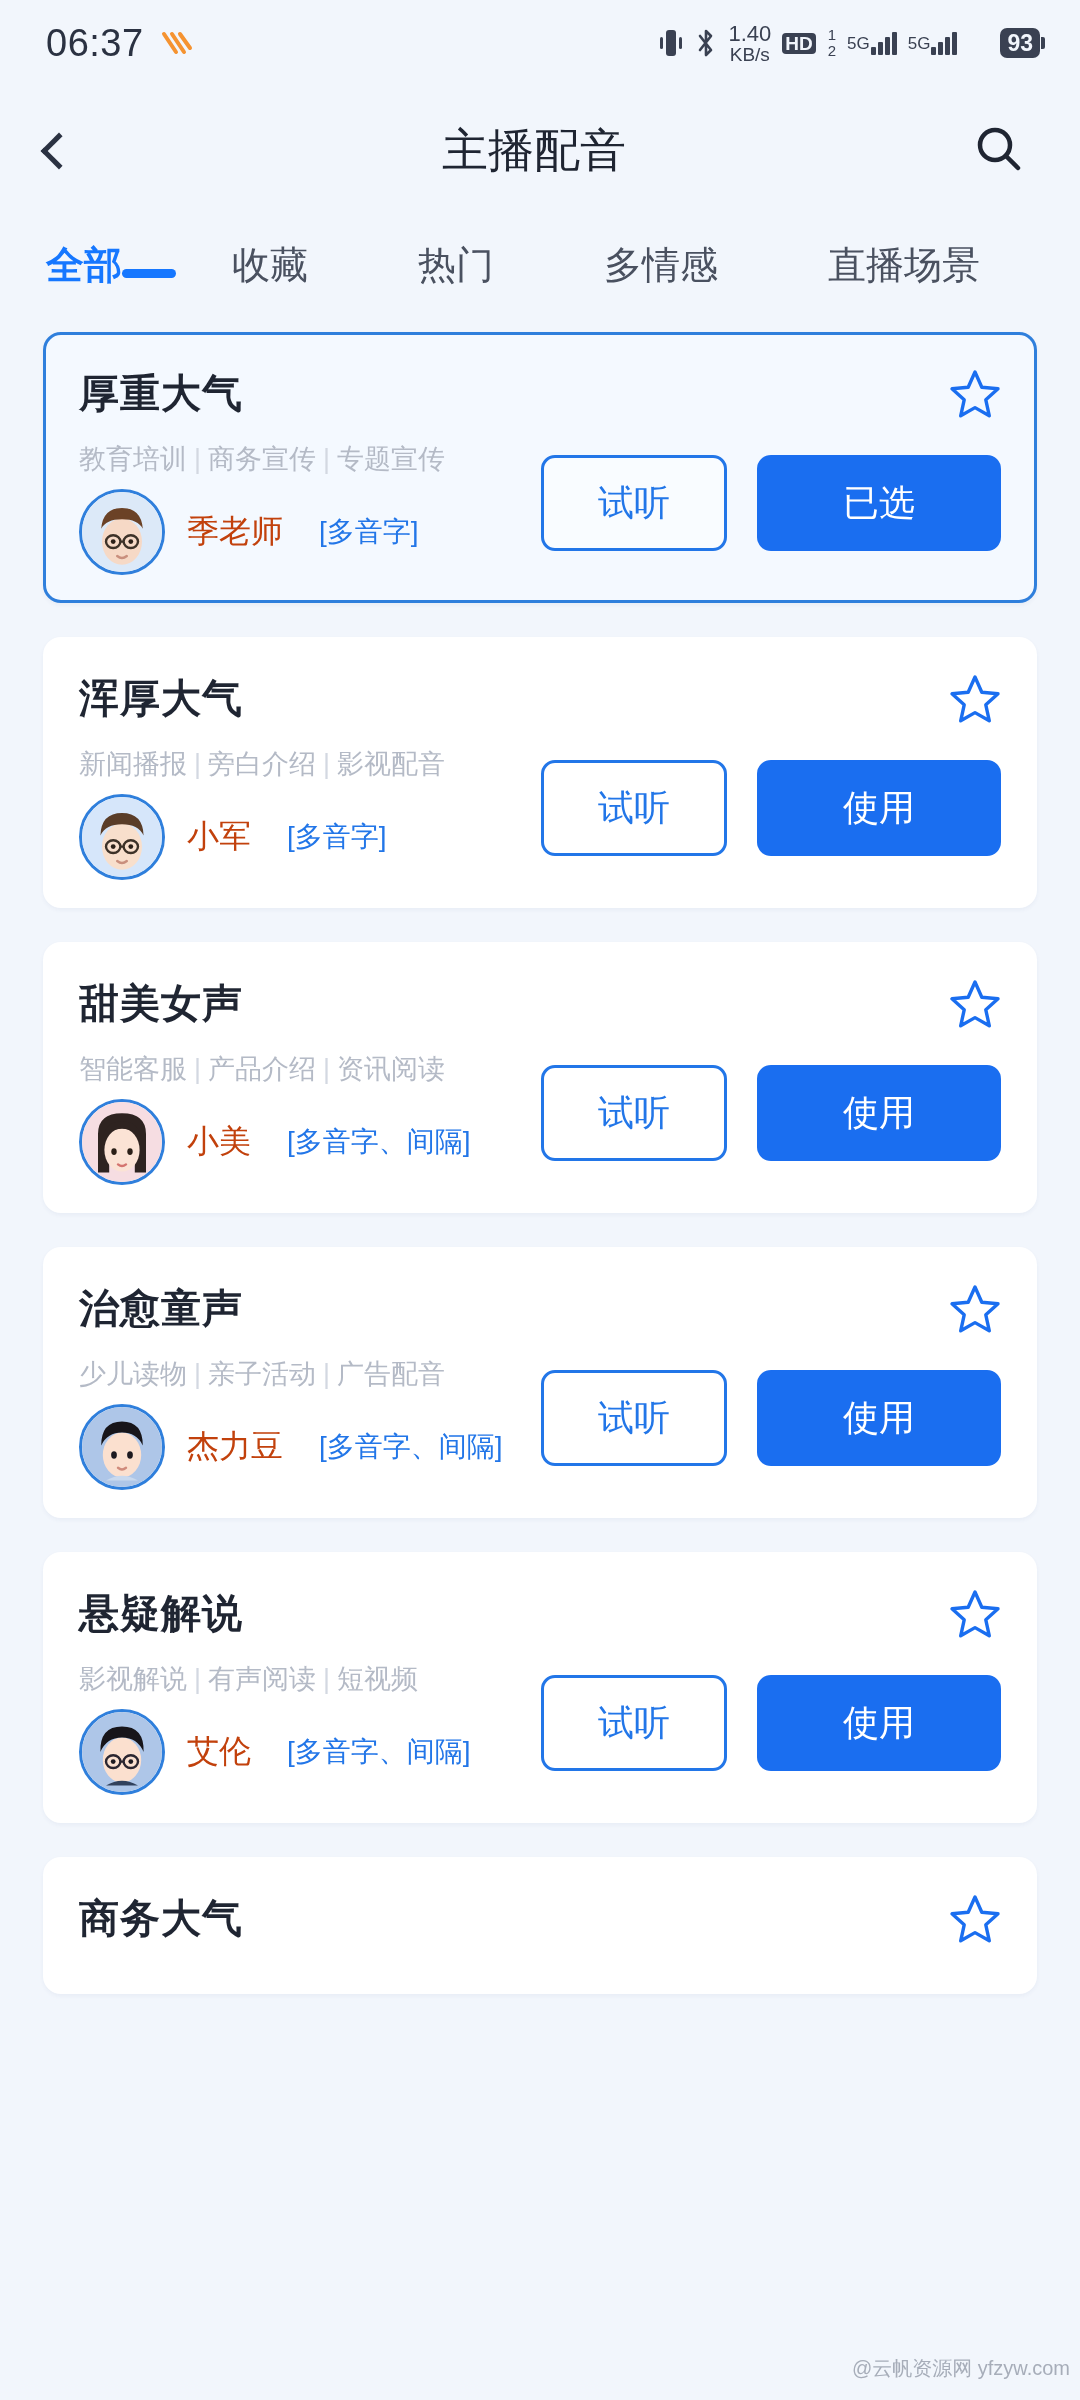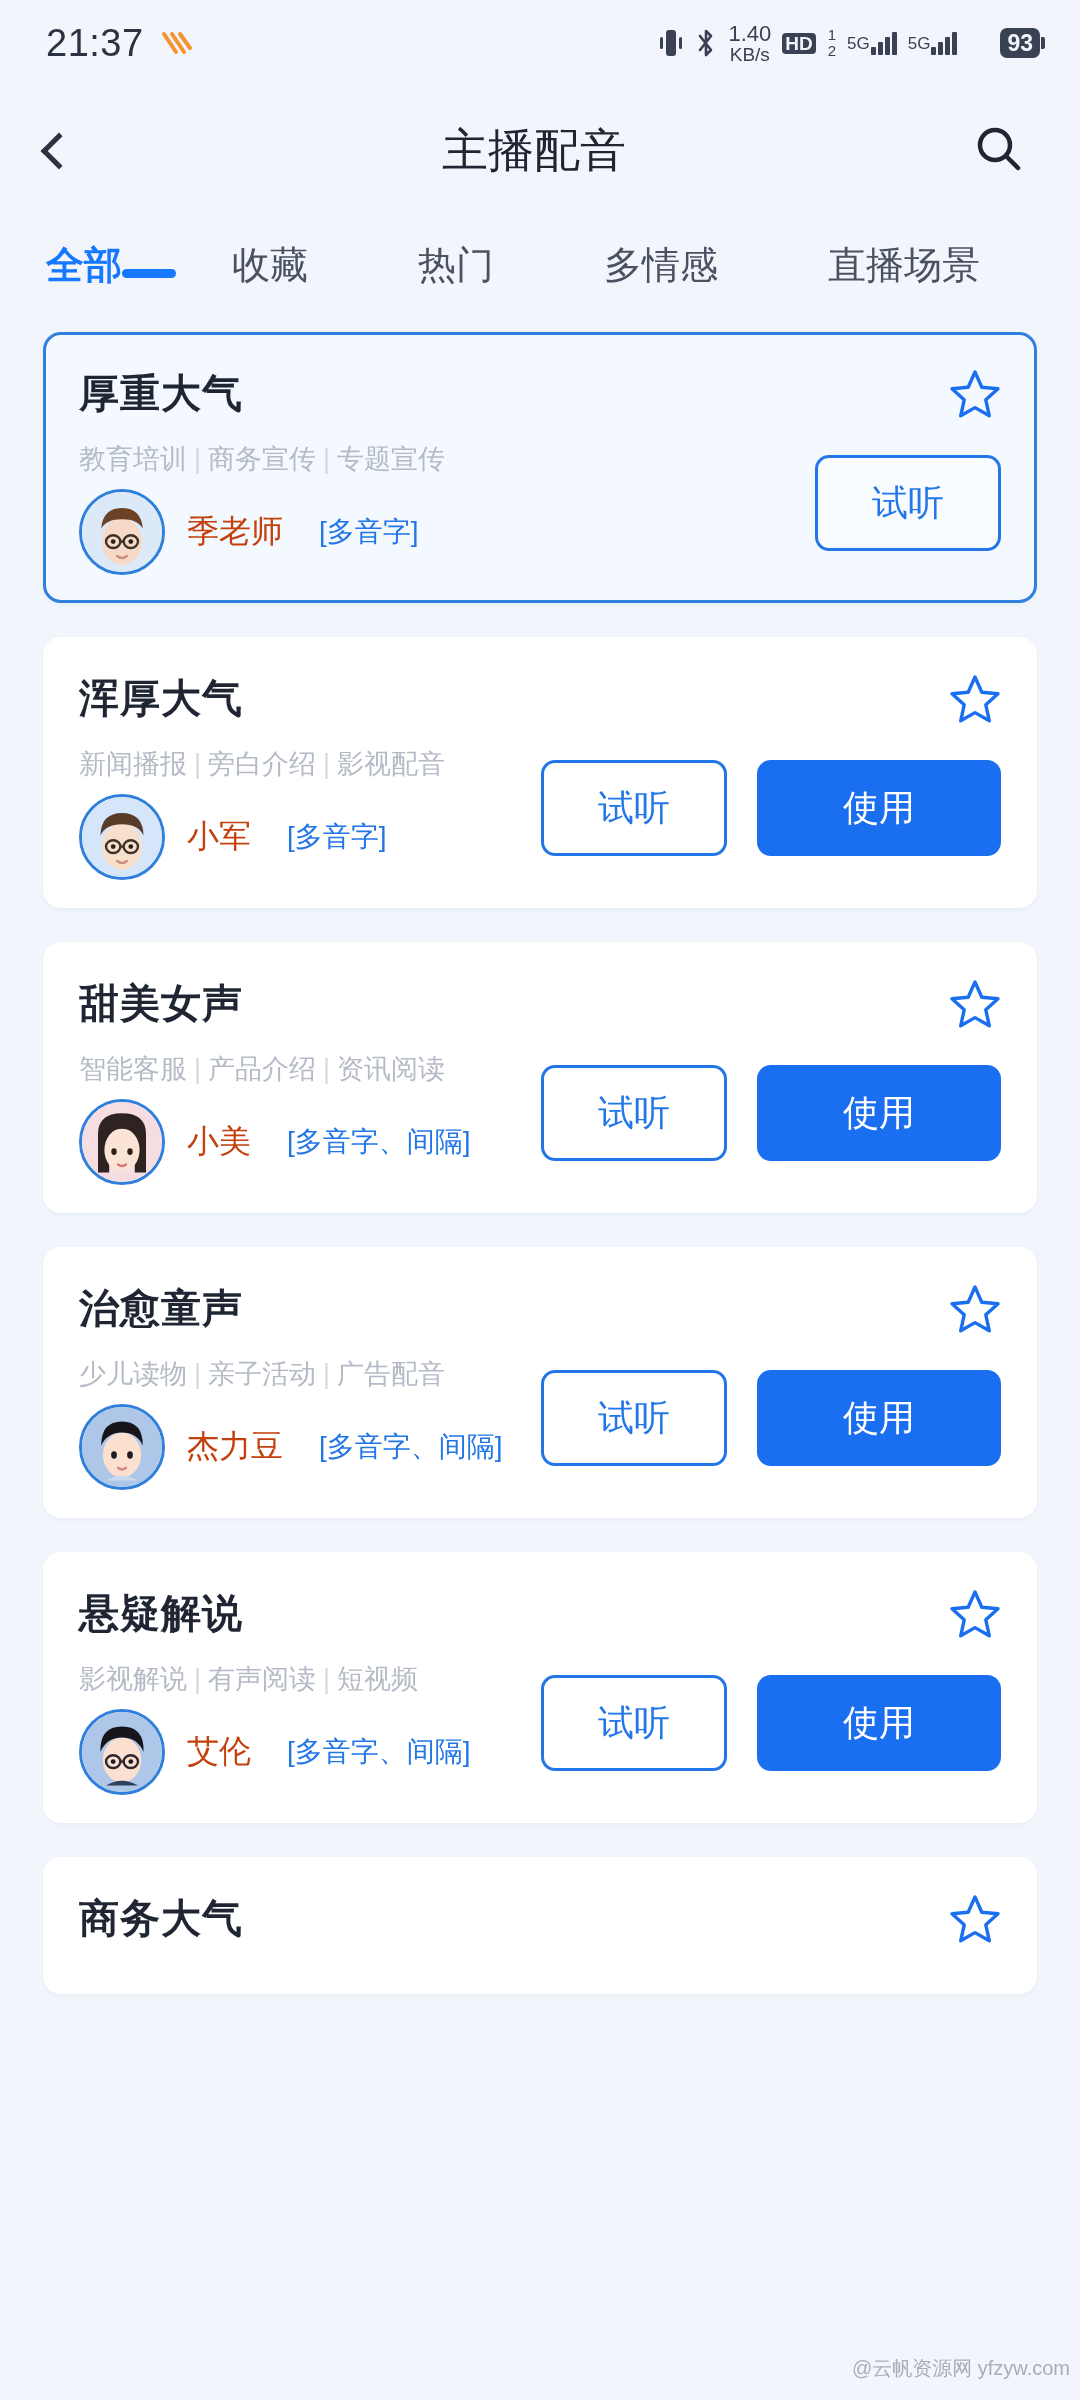--- a/index.html
+++ b/index.html
@@ -132,21 +132,21 @@
     font-family: "Liberation Sans", sans-serif;
   }
 </style>
 </head>
 <body>
 
 <div id="app">
 
   <div class="statusbar">
     <div class="sb-left">
-      <span class="sb-time">21:37</span>
+      <span class="sb-time">06:37</span>
       <span class="sb-logo">
         <svg viewBox="0 0 38 34">
             <g fill="none" stroke="#f59331" stroke-width="4" stroke-linecap="round">
           <path d="M6 8 L18 26"></path>
               <path d="M14 8 L26 26"></path>
               <path d="M22 8 L32 22"></path>
         </g>
           </svg>
       </span>
     </div>
@@ -259,20 +259,21 @@
             </span>
         <span class="spk-name">季老师</span>
         <span class="spk-meta">[多音字]</span>
       </div>
     </div>
     <span class="star"><svg viewBox="0 0 52 52" width="52" height="52">
             <path d="M26 4 L32.8 19.2 L49 20.8 L36.8 31.8 L40.3 47.8 L26 39.6 L11.7 47.8 L15.2 31.8 L3 20.8 L19.2 19.2 Z" fill="none" stroke="#1a6ef0" stroke-width="3.4" stroke-linejoin="round"></path>
           </svg></span>
     <div class="actions">
       <div class="btn-outline">试听</div>
+      <div class="btn-primary">已选</div>
     </div>
   </div>
       <div class="card">
     <div class="card-title">浑厚大气</div>
     <div class="card-tags"><span>新闻播报</span><span class="sep">|</span><span>旁白介绍</span><span class="sep">|</span><span>影视配音</span></div>
     <div class="card-bottom">
       <div class="speaker">
         <span class="avatar">
               <svg viewBox="0 0 100 100" preserveAspectRatio="xMidYMid slice">
                 <rect width="100" height="100" fill="#d6e6fa"></rect>

